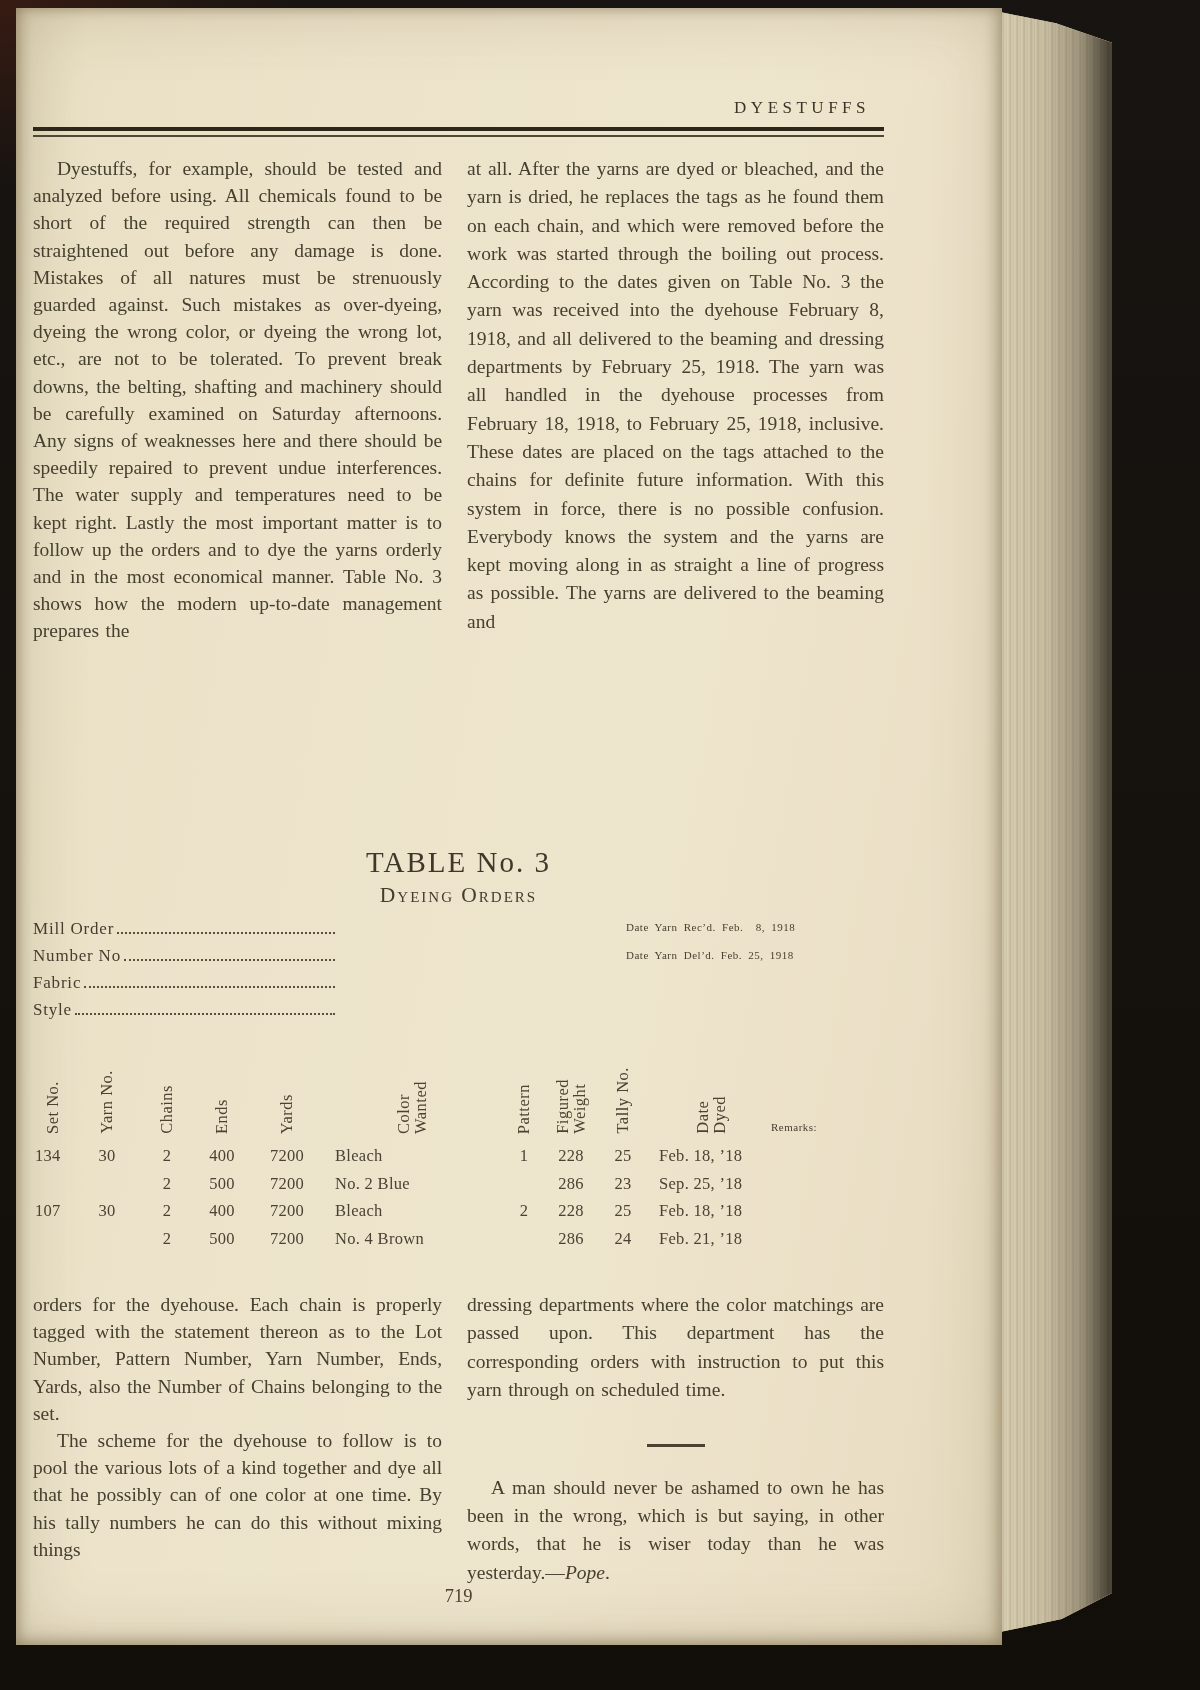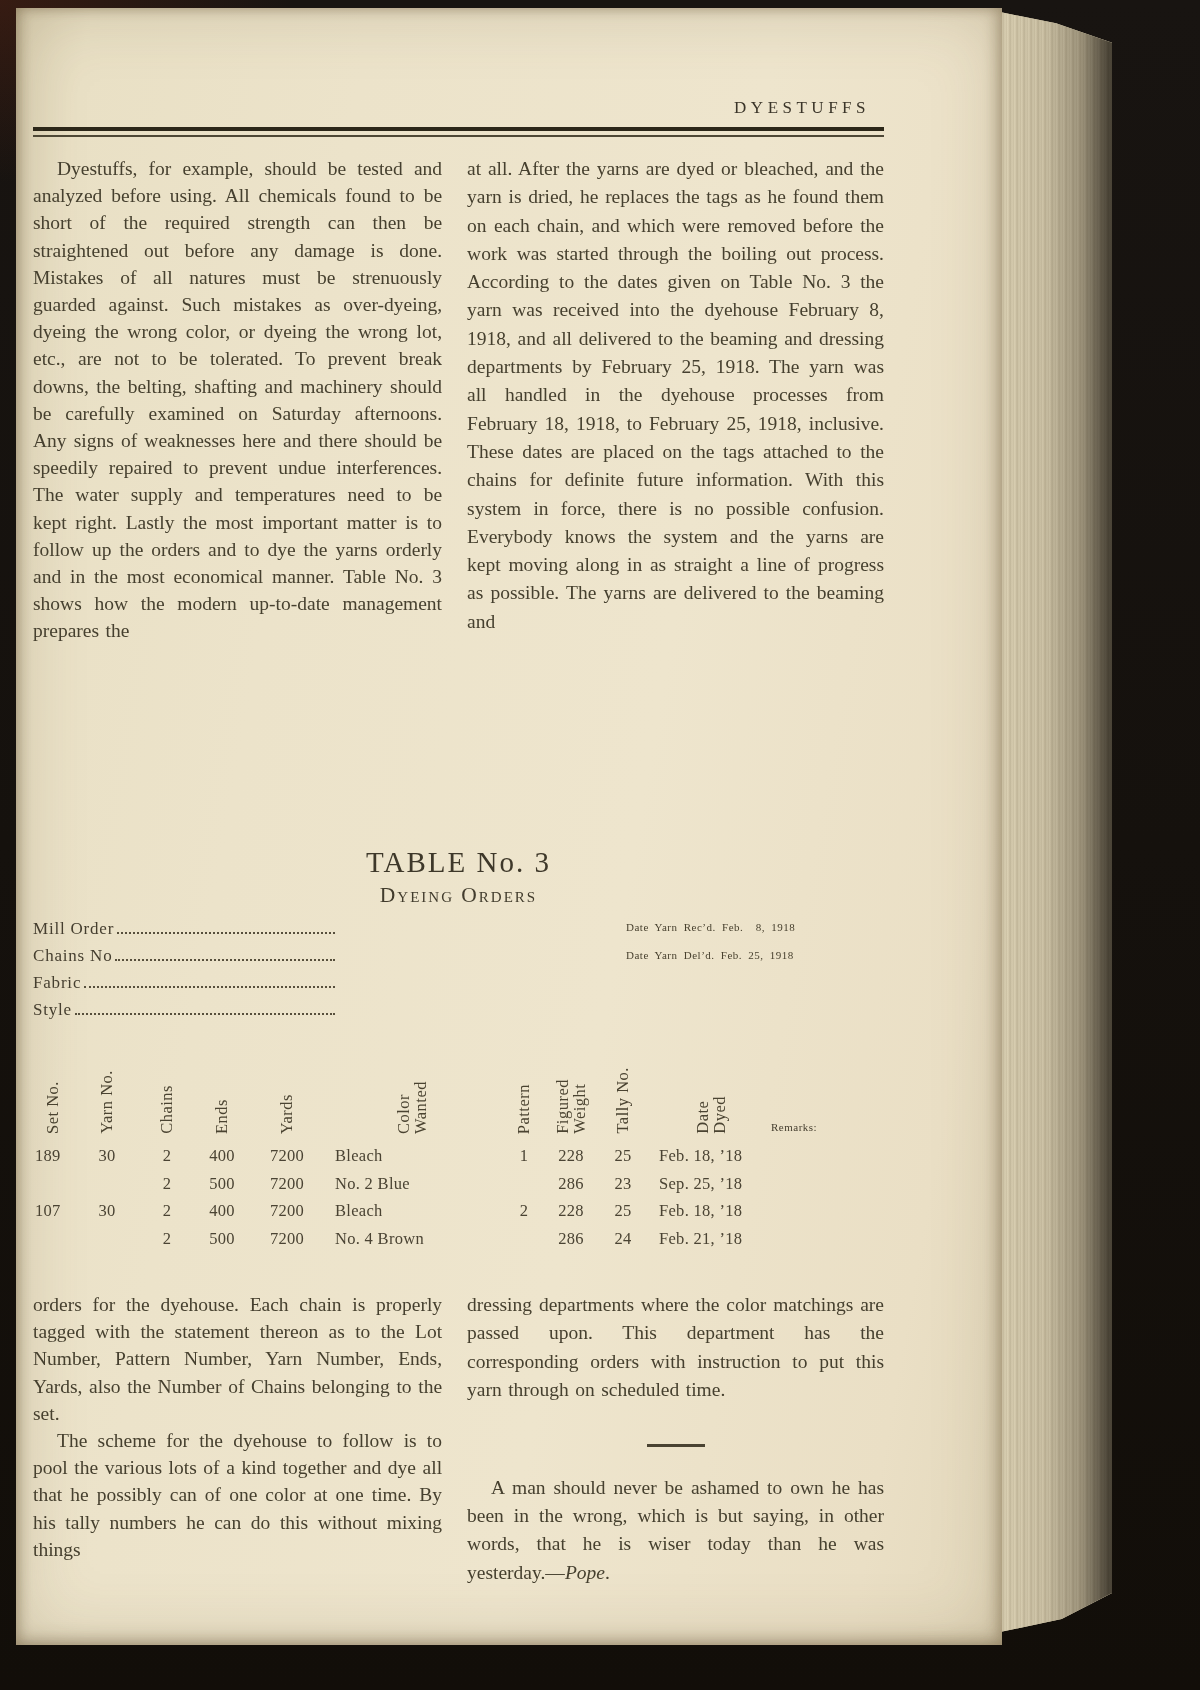--- a/index.html
+++ b/index.html
@@ -106,21 +106,21 @@
     <div class="tbl-subtitle">Dyeing Orders</div>
 
     <div class="form-fields">
 
         <div class="form-row">
           <span class="form-label">Mill Order</span>
           <span class="leader"></span>
         </div>
 
         <div class="form-row">
-          <span class="form-label">Chains No</span>
+          <span class="form-label">Number No</span>
           <span class="leader"></span>
         </div>
 
         <div class="form-row">
           <span class="form-label">Fabric</span>
           <span class="leader"></span>
         </div>
 
         <div class="form-row">
           <span class="form-label">Style</span>
@@ -170,21 +170,21 @@
 Dyed</span>
         </div>
       <div class="hcell c11">
           <span class="hhead">Remarks:</span>
         </div>
     </div>
 
     <div class="tbody">
 
         <div class="grid data-row">
-          <div class="cell c1">189</div>
+          <div class="cell c1">134</div>
           <div class="cell c2">30</div>
           <div class="cell c3">2</div>
           <div class="cell c4">400</div>
           <div class="cell c5">7200</div>
           <div class="cell c6">Bleach</div>
           <div class="cell c7">1</div>
           <div class="cell c8">228</div>
           <div class="cell c9">25</div>
           <div class="cell c10">Feb. 18, ’18</div>
           <div class="cell c11"></div>
@@ -238,15 +238,16 @@
         <p>orders for the dyehouse.  Each chain is properly tagged with the statement thereon as to the Lot Number, Pattern Number, Yarn Number, Ends, Yards, also the Number of Chains belonging to the set.</p>
         <p class="indent">The scheme for the dyehouse to follow is to pool the various lots of a kind together and dye all that he possibly can of one color at one time.  By his tally numbers he can do this without mixing things</p>
       </div>
       <div class="colR">
         <p>dressing departments where the color matchings are passed upon.  This department has the corresponding orders with instruction to put this yarn through on scheduled time.</p>
         <div class="divider"></div>
         <p class="indent"><span>A man should never be ashamed to own he has been in the wrong, which is but saying, in other words, that he is wiser today than he was yesterday.—</span><i>Pope</i><span>.</span></p>
       </div>
     </div>
 
+    <div class="folio">719</div>
 
   </div>
 </div>
 
 </body></html>

